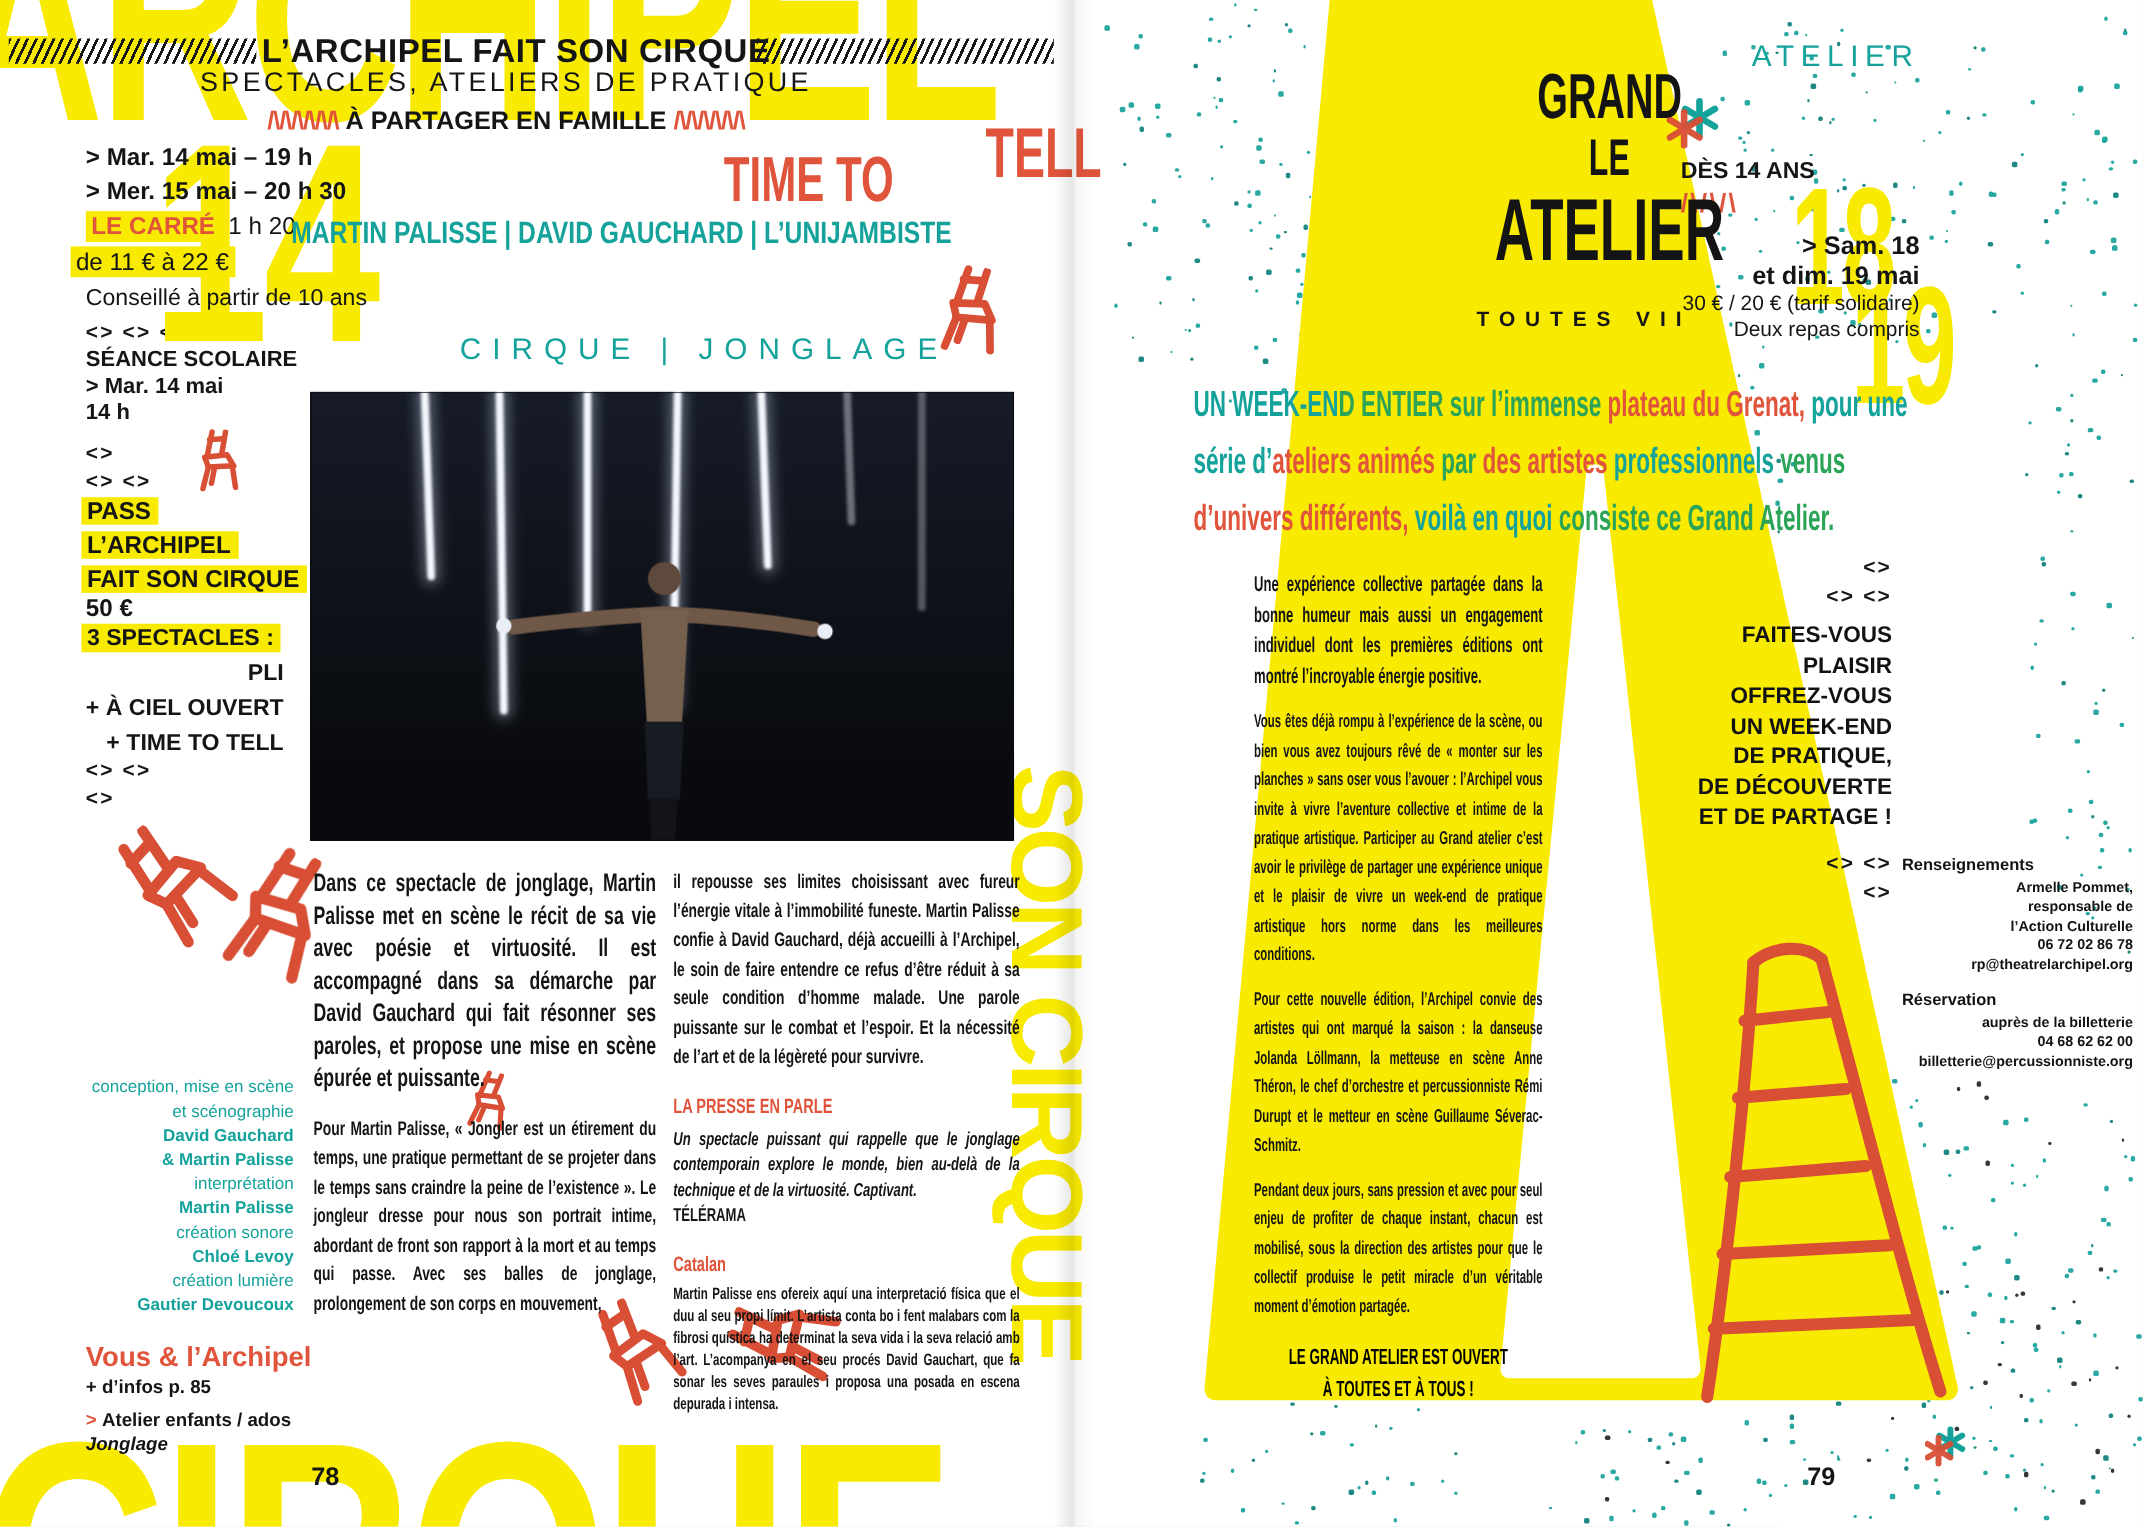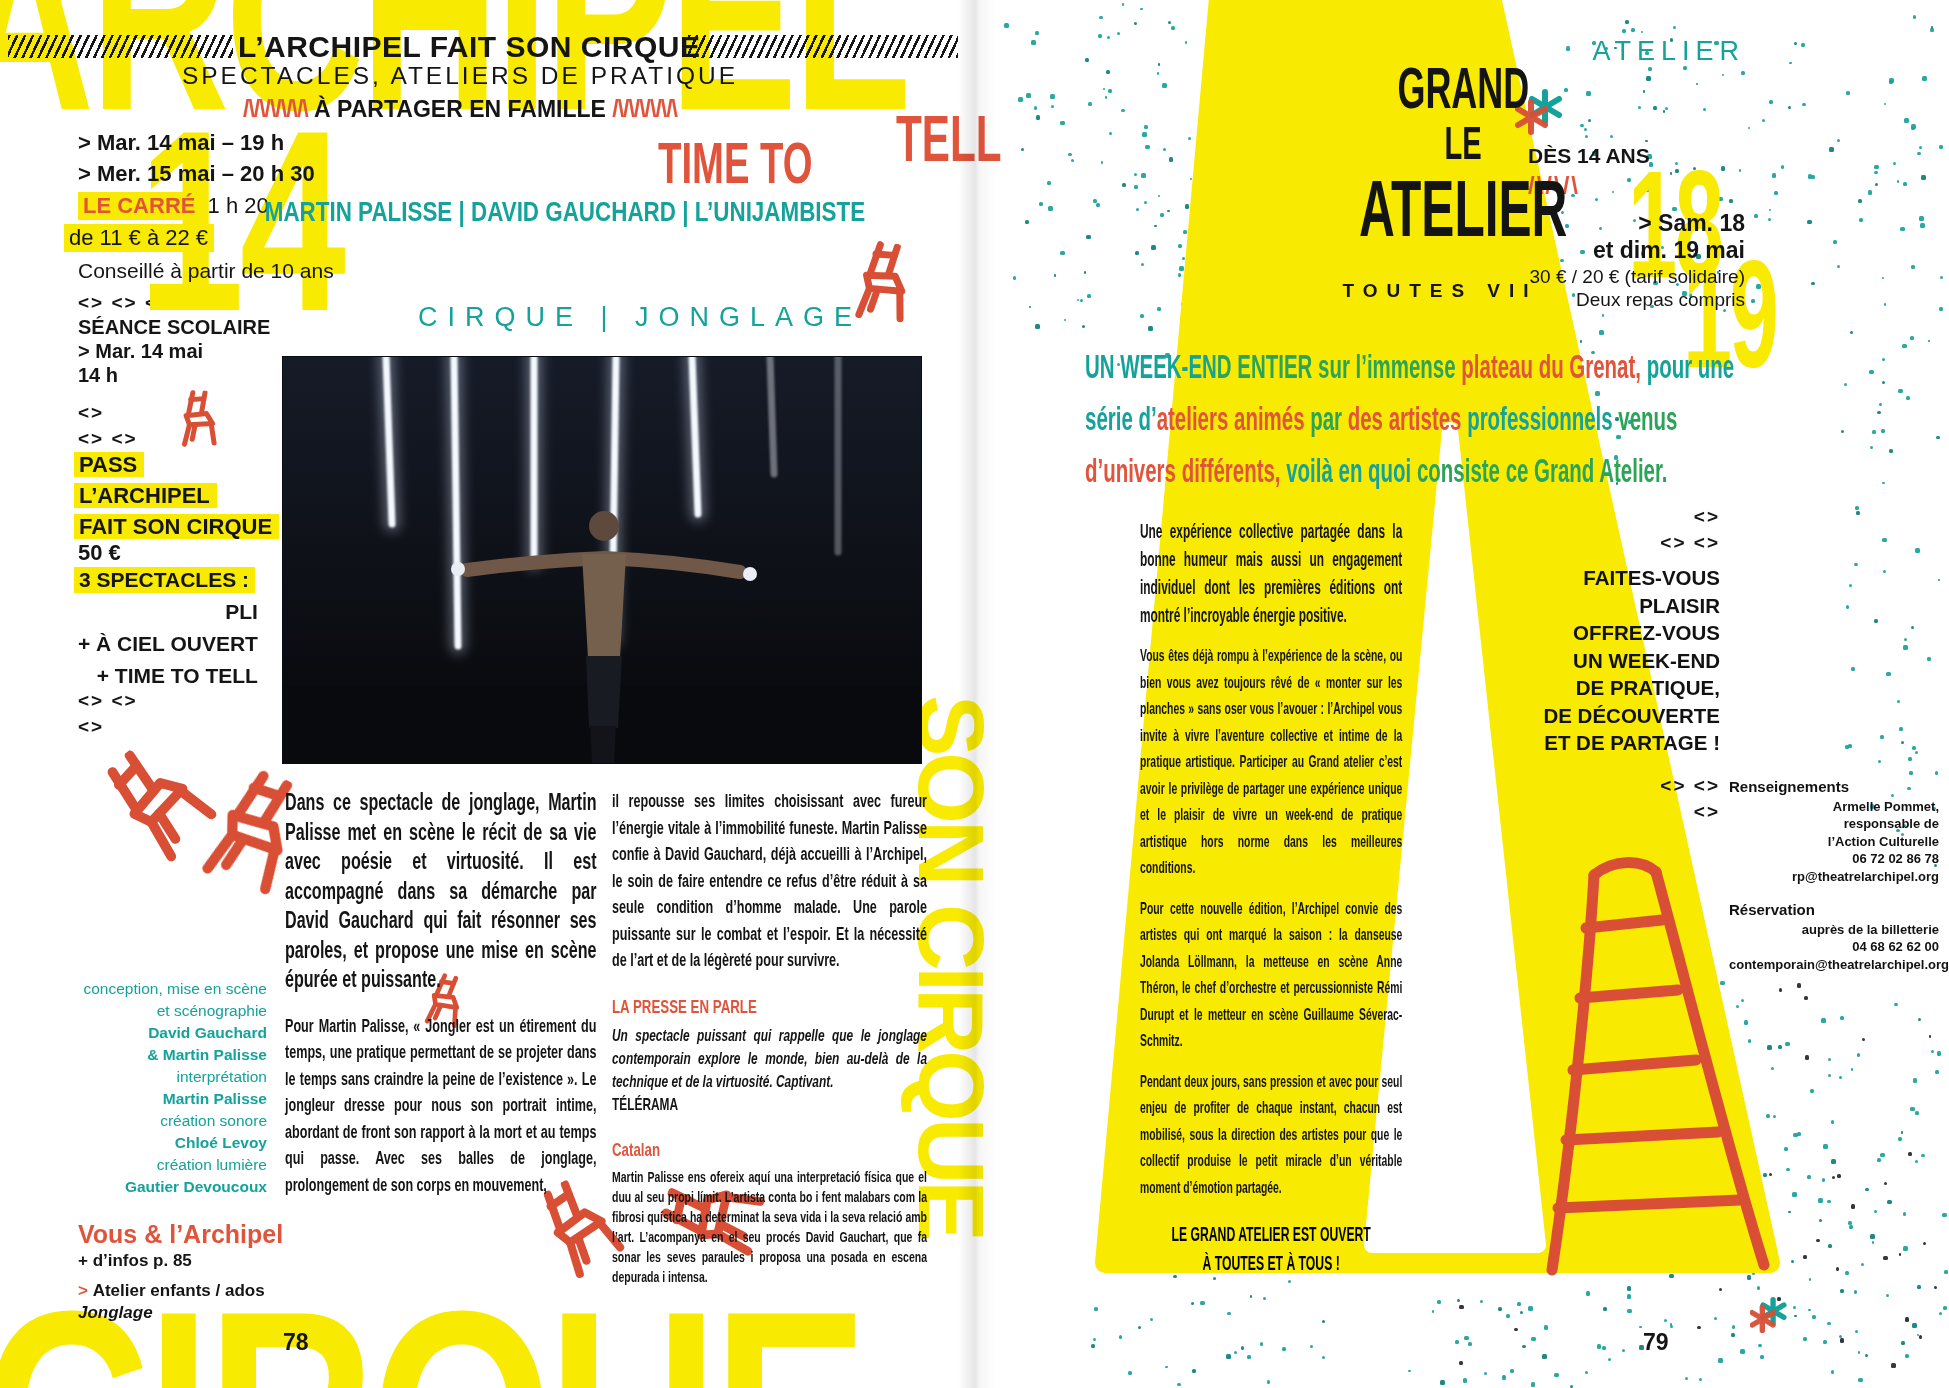--- a/index.html
+++ b/index.html
@@ -939,19 +939,19 @@
           <div class="ln">Armelle Pommet,</div>
           <div class="ln">responsable de</div>
           <div class="ln">l’Action Culturelle</div>
           <div class="ln">06 72 02 86 78</div>
           <div class="ln">rp@theatrelarchipel.org</div>
         </div>
       <div class="ttl" style="margin-top:16px;">Réservation</div>
       <div>
           <div class="ln">auprès de la billetterie</div>
           <div class="ln">04 68 62 62 00</div>
-          <div class="ln">contemporain@theatrelarchipel.org</div>
+          <div class="ln">billetterie@percussionniste.org</div>
         </div>
     </div>
 
     <div class="a txt b" style="left:668px;top:1329px;font-size:23px;z-index:6;">79</div>
   </div>
 </div>
 
 </body></html>

